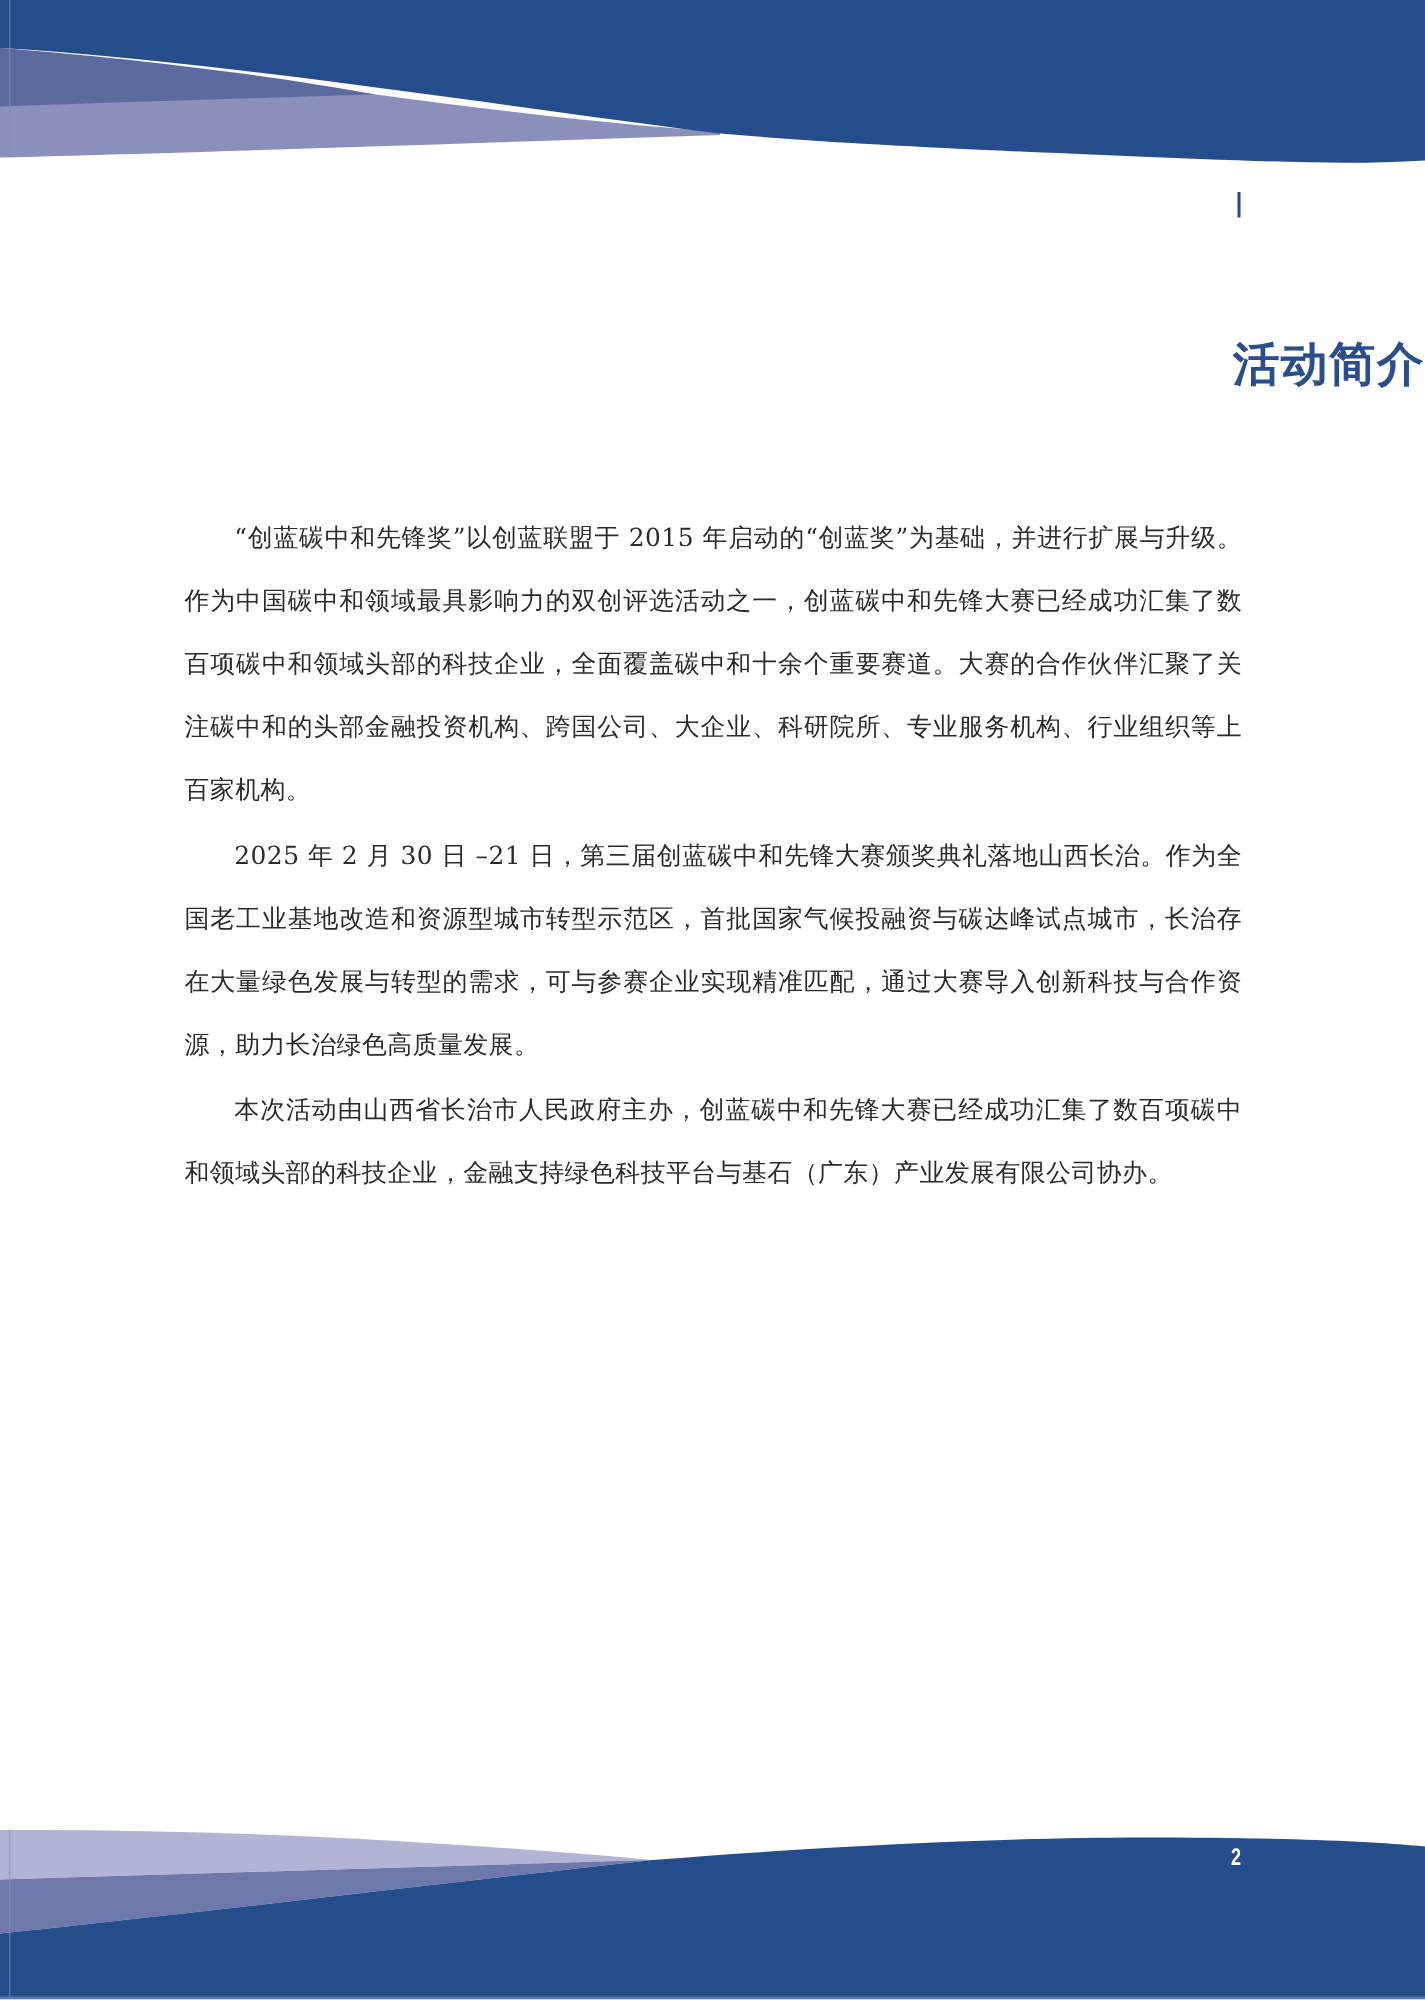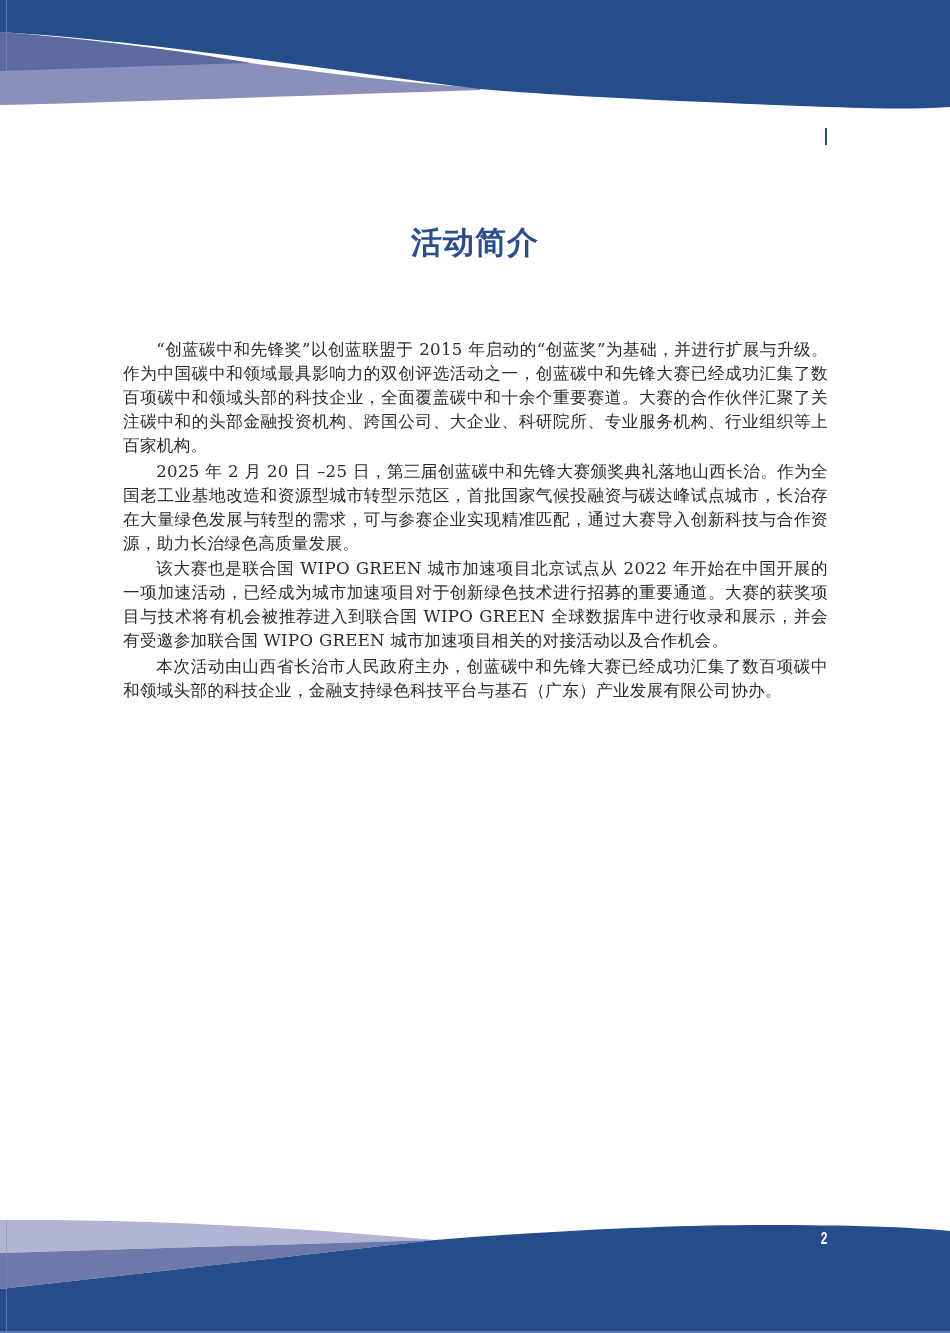--- a/index.html
+++ b/index.html
@@ -28,36 +28,36 @@
       top: 128px;
       width: 2px;
       height: 17px;
       background: #2c4a86;
     }
     .title {
       position: absolute;
       top: 222px;
       left: 0;
       width: 950px;
-      text-align: center;
+      text-align: right;
       font-family: Liberation Sans, sans-serif;
       font-weight: bold;
       font-size: 31px;
       letter-spacing: 1px;
       color: #2a4d8f;
       margin: 0;
     }
     .content {
       position: absolute;
       top: 338px;
       left: 123px;
       width: 705px;
       color: #2b2b2b;
       font-size: 16.6px;
-      line-height: 24px;
+      line-height: 42px;
       text-align: justify;
       text-justify: inter-character;
     }
     .content p {
       margin: 0 0 1.6px 0;
       text-indent: 2em;
       letter-spacing: 0.3px;
     }
     .page-number {
       position: absolute;
@@ -85,22 +85,21 @@
 
   <rect x="6" y="0" width="1" height="105" fill="#7f8fbc" opacity="0.6"></rect>
 </svg>
 
 <div class="header-mark"></div>
 
 <h1 class="title">活动简介</h1>
 
 <div class="content">
   <p>“创蓝碳中和先锋奖”以创蓝联盟于 2015 年启动的“创蓝奖”为基础，并进行扩展与升级。作为中国碳中和领域最具影响力的双创评选活动之一，创蓝碳中和先锋大赛已经成功汇集了数百项碳中和领域头部的科技企业，全面覆盖碳中和十余个重要赛道。大赛的合作伙伴汇聚了关注碳中和的头部金融投资机构、跨国公司、大企业、科研院所、专业服务机构、行业组织等上百家机构。</p>
-  <p>2025 年 2 月 20 日 –25 日，第三届创蓝碳中和先锋大赛颁奖典礼落地山西长治。作为全国老工业基地改造和资源型城市转型示范区，首批国家气候投融资与碳达峰试点城市，长治存在大量绿色发展与转型的需求，可与参赛企业实现精准匹配，通过大赛导入创新科技与合作资源，助力长治绿色高质量发展。</p>
-  <p>该大赛也是联合国 WIPO GREEN 城市加速项目北京试点从 2022 年开始在中国开展的一项加速活动，已经成为城市加速项目对于创新绿色技术进行招募的重要通道。大赛的获奖项目与技术将有机会被推荐进入到联合国 WIPO GREEN 全球数据库中进行收录和展示，并会有受邀参加联合国 WIPO GREEN 城市加速项目相关的对接活动以及合作机会。</p>
+  <p>2025 年 2 月 30 日 –21 日，第三届创蓝碳中和先锋大赛颁奖典礼落地山西长治。作为全国老工业基地改造和资源型城市转型示范区，首批国家气候投融资与碳达峰试点城市，长治存在大量绿色发展与转型的需求，可与参赛企业实现精准匹配，通过大赛导入创新科技与合作资源，助力长治绿色高质量发展。</p>
   <p>本次活动由山西省长治市人民政府主办，创蓝碳中和先锋大赛已经成功汇集了数百项碳中和领域头部的科技企业，金融支持绿色科技平台与基石（广东）产业发展有限公司协办。</p>
 </div>
 
 <svg class="wave wave-bottom" viewBox="0 0 950 133" preserveAspectRatio="none">
 
   <path d="M0,20 C150,19 300,28 435,40 L0,53 Z" fill="#b1b4d3"></path>
 
   <path d="M0,53 L435,40 C300,55 150,73 0,89 Z" fill="#6e78aa"></path>
 
   <path d="M0,89 C150,73 300,55 435,40 C560,30 680,25 760,25 C850,25 910,27 950,31 L950,133 L0,133 Z" fill="#254d8c"></path>

